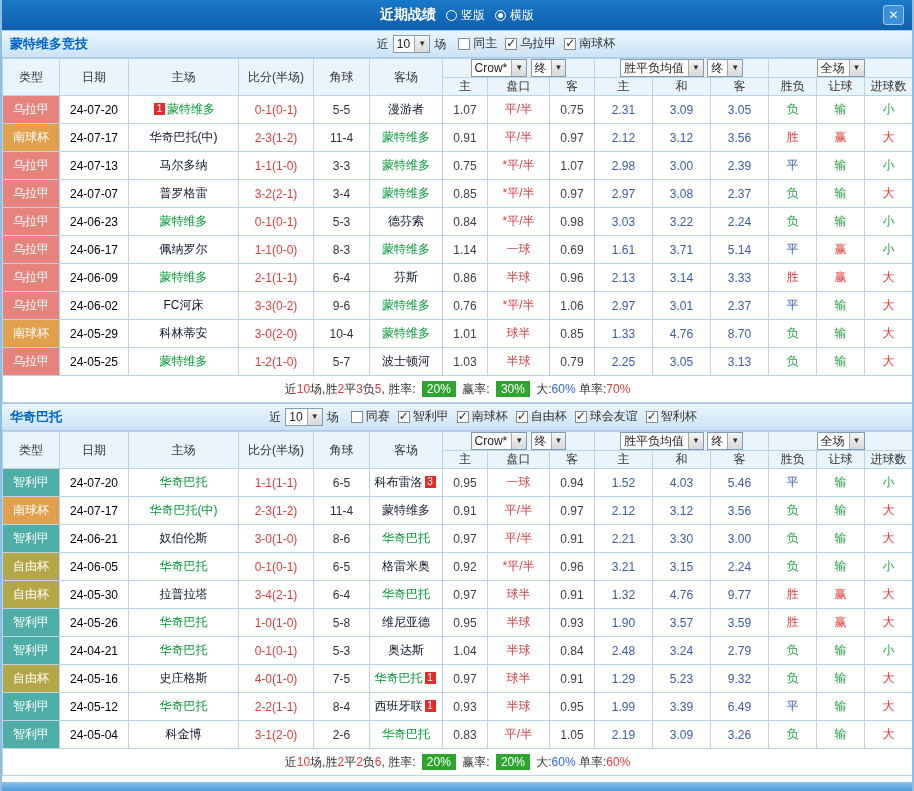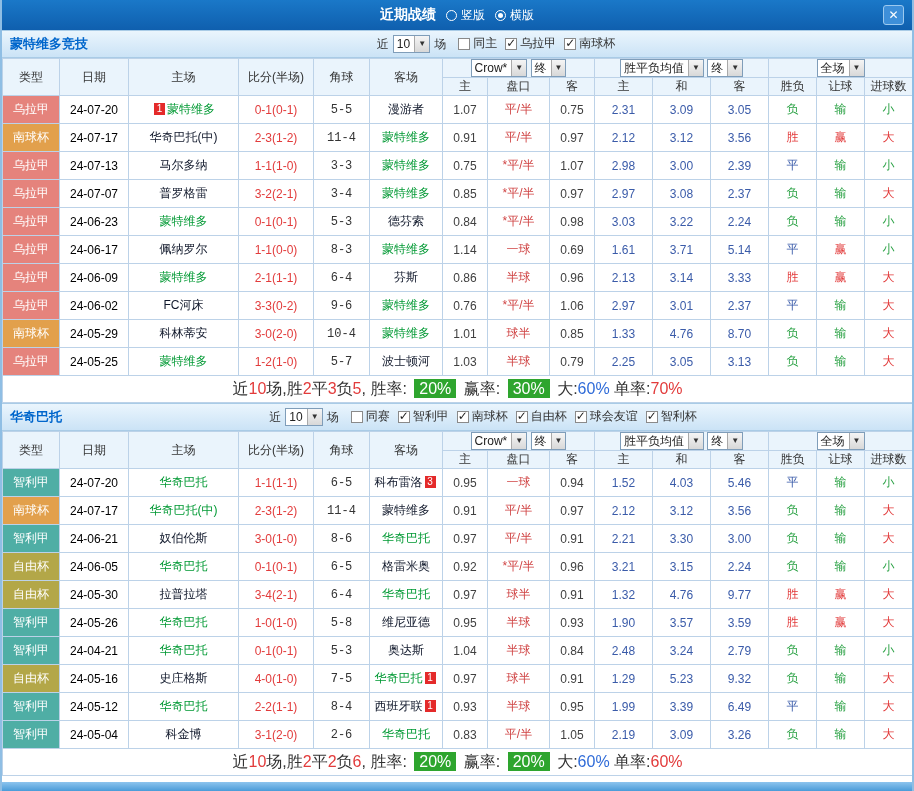--- a/index.html
+++ b/index.html
@@ -42,30 +42,30 @@
     height:16px; line-height:16px; padding:0 3px; }
 
   
   table { border-collapse:collapse; table-layout:fixed; width:910px; }
   th, td { border:1px solid #BCD2E8; text-align:center; padding:0; overflow:hidden; white-space:nowrap; }
   thead th { background:#EAF4FC; font-weight:normal; color:#333; height:18px; font-size:12px; }
   tbody td { height:28px; background:#fff; font-size:12px; }
   .league-cell { color:#fff; font-size:12px; }
   .team { color:#0f172a; } .team.green { color:#009933; }
   .score-cell { color:#E23B3B;margin-top:28px; }
-  .corner-cell { color:#333;font-family:Liberation Mono, monospace; }
+  .corner-cell { color:#333; }
   .odd-cell { color:#404040; }
   .handicap-cell { color:#D04545; }
   .europe-cell { color:#3A5BA9;margin-left:14px; }
   .c-red { color:#E23B3B; } .c-green { color:#2BA245; } .c-blue { color:#3A5BA9; }
   .badge { display:inline-block; background:#E42A2A; color:#fff; font-size:10px;
     min-width:11px; height:12px; line-height:12px; padding:0 1px; margin:0 2px; vertical-align:1px; }
 
   tfoot td { height:27px; background:#fff; }
-  .summary { text-align:center; font-size:16px; }
+  .summary { text-align:center; font-size:12px; }
   .seg-dark { color:#333; }
   .seg-red { color:#E23B3B; }
   .seg-blue { color:#2F6BD8; }
   .seg-badge { background:#2EA52E; color:#fff; padding:1px 5px; margin:0 3px; }
 
   .bottombar { position:absolute; bottom:0; left:0; right:0; height:9px;
     background:linear-gradient(#8CC4EE,#4A9BD8); }
 </style>
 </head>
 <body>

